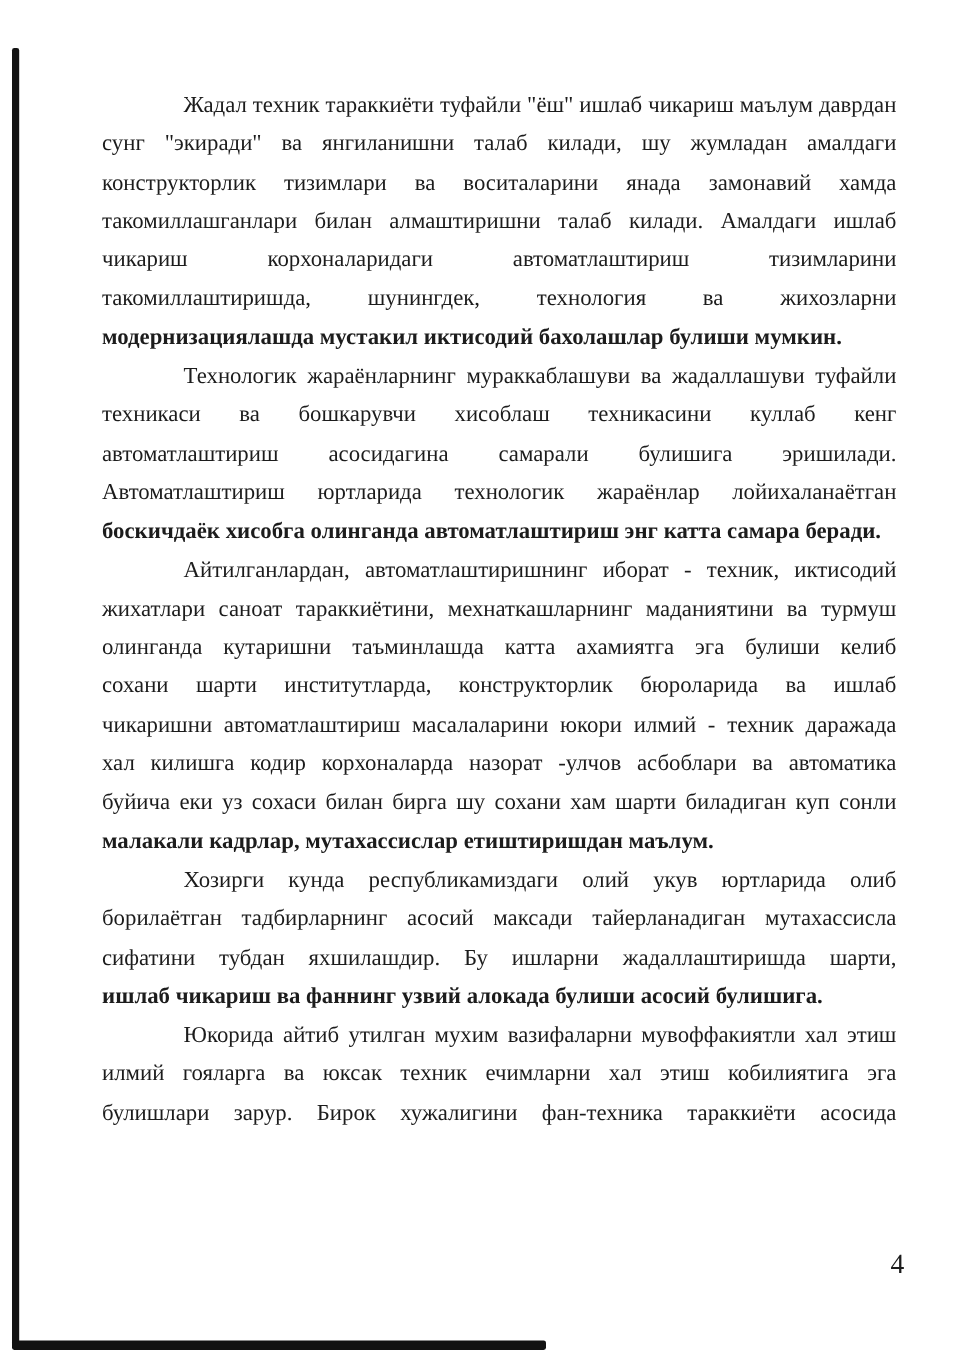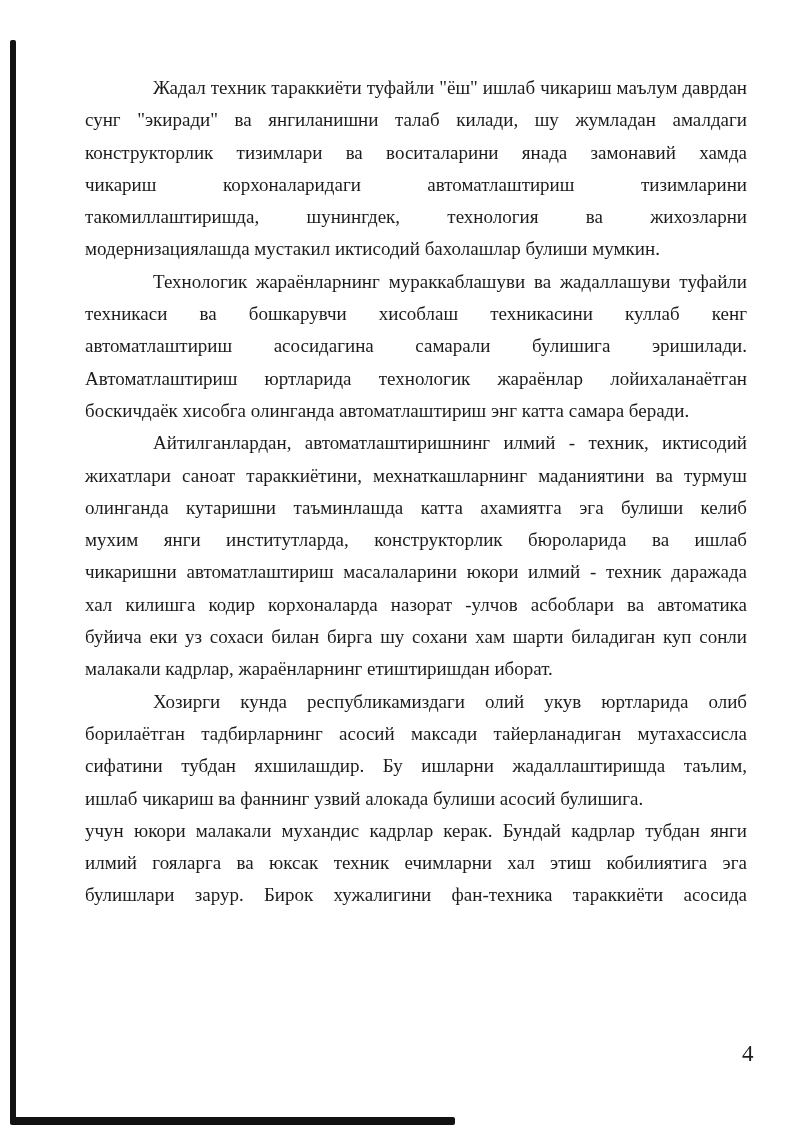--- a/index.html
+++ b/index.html
@@ -38,57 +38,58 @@
   }
   .line {
     height: 32.3px;
     line-height: 32.3px;
     text-align: justify;
     text-align-last: justify;
     text-justify: inter-word;
     white-space: normal;
   }
   .line.first { text-indent: 68px; }
-  .line.para-end { text-align-last: left; }
+  .line.para-end { text-align-last: left; font-weight: bold; }
   .page-number {
     position: absolute;
     top: 1040px; left: 742px;
     font-size: 23px;
     line-height: 28px;
     color: #1c1c1c;
   }
 </style>
 </head>
 <body>
 
 <div class="page">
   <div class="scan-edge-left"></div>
   <div class="scan-edge-bottom"></div>
   <main class="text-block" id="text-block">
       <div class="line first">Жадал техник тараккиёти туфайли "ёш" ишлаб чикариш маълум даврдан</div>
       <div class="line">сунг "экиради" ва янгиланишни талаб килади, шу жумладан амалдаги</div>
       <div class="line">конструкторлик тизимлари ва воситаларини янада замонавий хамда</div>
+      <div class="line">такомиллашганлари билан алмаштиришни талаб килади. Амалдаги ишлаб</div>
       <div class="line">чикариш корхоналаридаги автоматлаштириш тизимларини</div>
       <div class="line">такомиллаштиришда, шунингдек, технология ва жихозларни</div>
       <div class="line para-end">модернизациялашда мустакил иктисодий бахолашлар булиши мумкин.</div>
       <div class="line first">Технологик жараёнларнинг мураккаблашуви ва жадаллашуви туфайли</div>
       <div class="line">техникаси ва бошкарувчи хисоблаш техникасини куллаб кенг</div>
       <div class="line">автоматлаштириш асосидагина самарали булишига эришилади.</div>
       <div class="line">Автоматлаштириш юртларида технологик жараёнлар лойихаланаётган</div>
       <div class="line para-end">боскичдаёк хисобга олинганда автоматлаштириш энг катта самара беради.</div>
-      <div class="line first">Айтилганлардан, автоматлаштиришнинг илмий - техник, иктисодий</div>
+      <div class="line first">Айтилганлардан, автоматлаштиришнинг иборат - техник, иктисодий</div>
       <div class="line">жихатлари саноат тараккиётини, мехнаткашларнинг маданиятини ва турмуш</div>
       <div class="line">олинганда кутаришни таъминлашда катта ахамиятга эга булиши келиб</div>
-      <div class="line">мухим янги институтларда, конструкторлик бюроларида ва ишлаб</div>
+      <div class="line">сохани шарти институтларда, конструкторлик бюроларида ва ишлаб</div>
       <div class="line">чикаришни автоматлаштириш масалаларини юкори илмий - техник даражада</div>
       <div class="line">хал килишга кодир корхоналарда назорат -улчов асбоблари ва автоматика</div>
       <div class="line">буйича еки уз сохаси билан бирга шу сохани хам шарти биладиган куп сонли</div>
-      <div class="line para-end">малакали кадрлар, жараёнларнинг етиштиришдан иборат.</div>
+      <div class="line para-end">малакали кадрлар, мутахассислар етиштиришдан маълум.</div>
       <div class="line first">Хозирги кунда республикамиздаги олий укув юртларида олиб</div>
       <div class="line">борилаётган тадбирларнинг асосий максади тайерланадиган мутахассисла</div>
-      <div class="line">сифатини тубдан яхшилашдир. Бу ишларни жадаллаштиришда таълим,</div>
+      <div class="line">сифатини тубдан яхшилашдир. Бу ишларни жадаллаштиришда шарти,</div>
       <div class="line para-end">ишлаб чикариш ва фаннинг узвий алокада булиши асосий булишига.</div>
-      <div class="line">учун юкори малакали мухандис кадрлар керак. Бундай кадрлар тубдан янги</div>
+      <div class="line first">Юкорида айтиб утилган мухим вазифаларни мувоффакиятли хал этиш</div>
       <div class="line">илмий гояларга ва юксак техник ечимларни хал этиш кобилиятига эга</div>
       <div class="line">булишлари зарур. Бирок хужалигини фан-техника тараккиёти асосида</div>
     </main>
   <div class="page-number">4</div>
 </div>
 
 </body></html>

